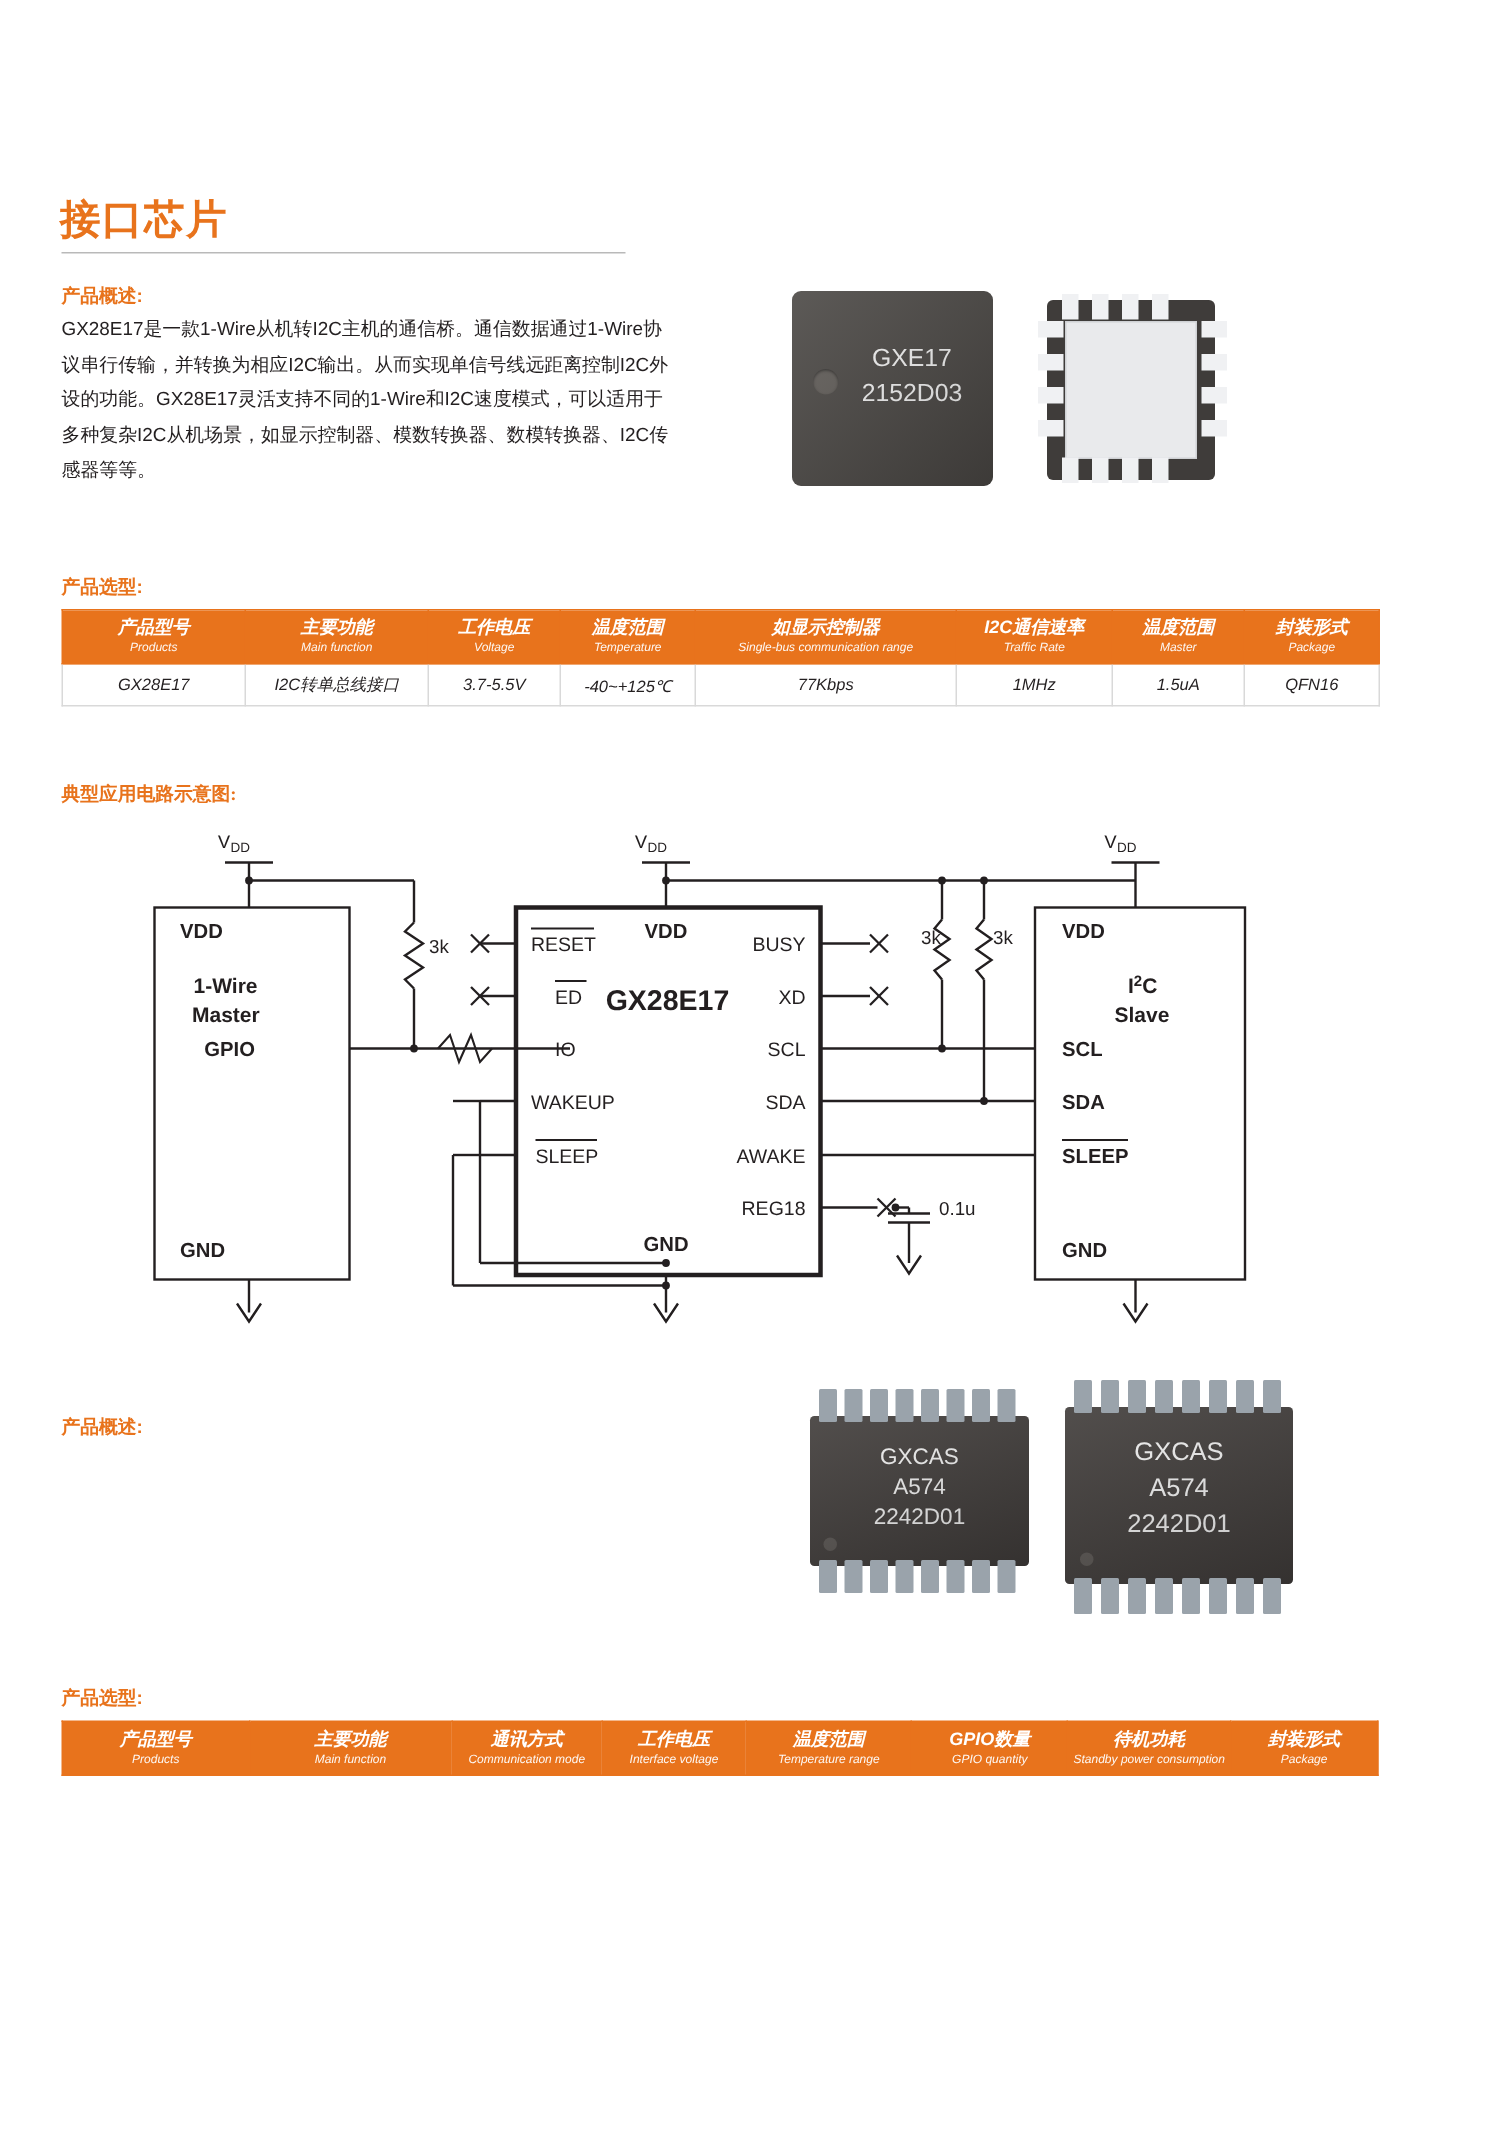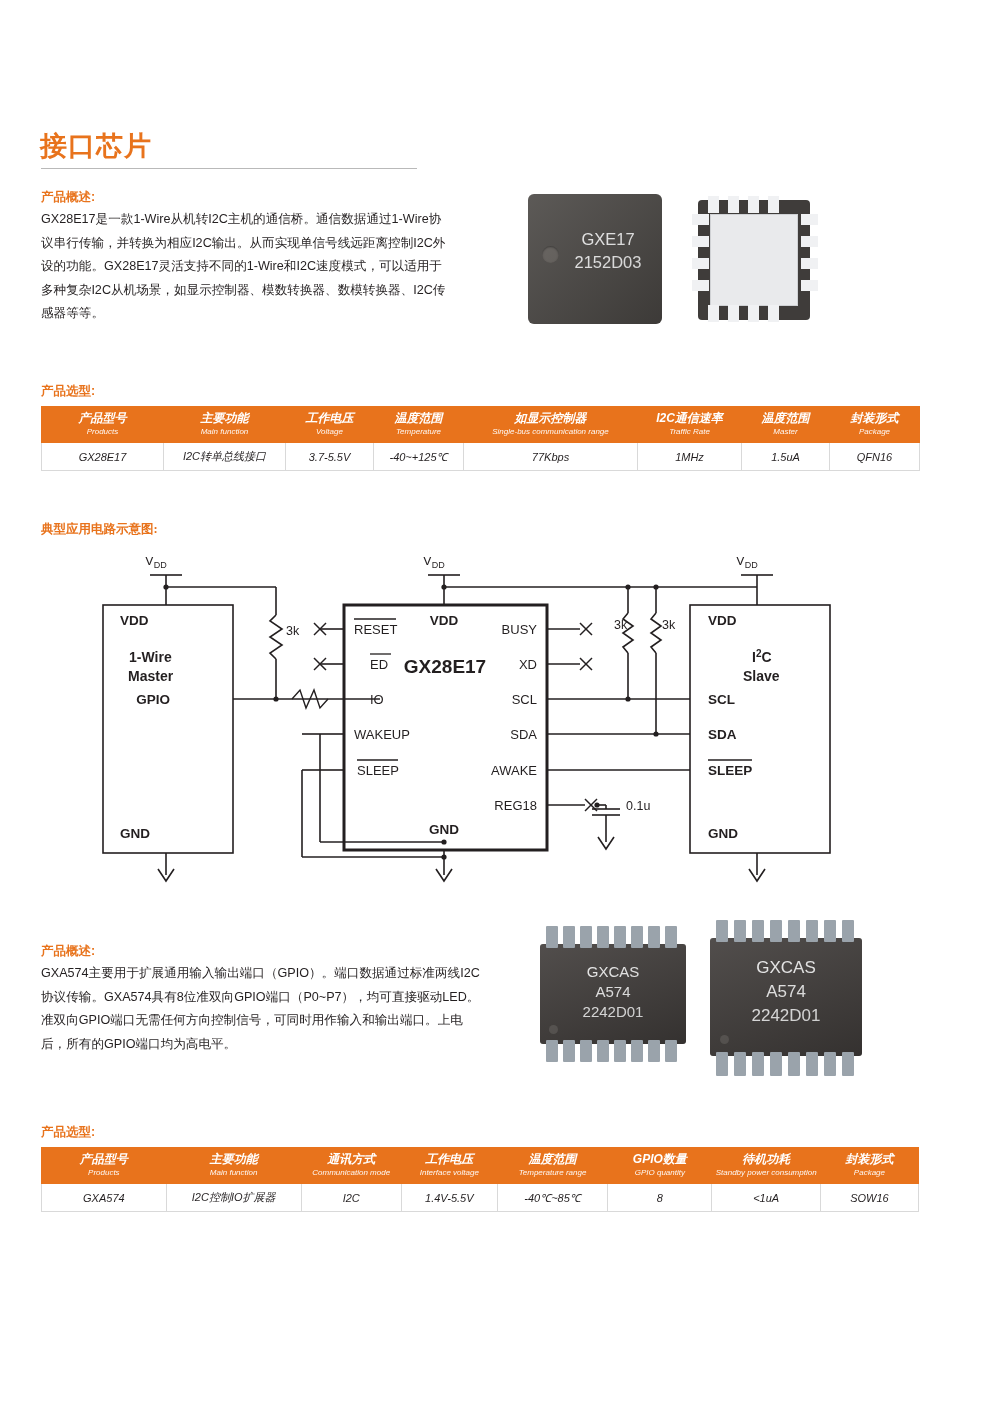--- a/index.html
+++ b/index.html
@@ -397,21 +397,20 @@
         <text x="668" y="147" font-size="13.5" font-weight="bold">SCL</text>
         <text x="668" y="182" font-size="13.5" font-weight="bold">SDA</text>
         <text x="668" y="218" font-size="13.5" font-weight="bold">SLEEP</text>
         <line x1="668" y1="203" x2="712" y2="203" stroke="#231f20" stroke-width="1.3"></line>
         <text x="668" y="281" font-size="13.5" font-weight="bold">GND</text>
       </g>
     </svg>
   </div>
 
   <div class="section-label" style="left:41px; top:943px;">产品概述:</div>
-  <div class="body-text" style="left:41px; top:962px; width:440px;">GXA574主要用于扩展通用输入输出端口（GPIO）。端口数据通过标准两线I2C协议传输。GXA574具有8位准双向GPIO端口（P0~P7），均可直接驱动LED。准双向GPIO端口无需任何方向控制信号，可同时用作输入和输出端口。上电后，所有的GPIO端口均为高电平。</div>
 
   <div class="chip-photos-2">
 
     <div class="sop" style="left:8px; top:24px; width:146px; height:100px;">
       <div class="sop-dot" style="left:9px; bottom:10px;"></div>
       <div class="sop-txt" style="top:18px; font-size:15px;">
         <div>GXCAS</div>
         <div>A574</div>
         <div>2242D01</div>
       </div>
@@ -505,26 +504,16 @@
             <span class="cn">待机功耗</span>
             <span class="en">Standby power consumption</span>
           </th>
         <th>
             <span class="cn">封装形式</span>
             <span class="en">Package</span>
           </th>
       </tr>
     </thead>
     <tbody>
-      <tr>
-        <td>GXA574</td>
-        <td>I2C控制IO扩展器</td>
-        <td>I2C</td>
-        <td>1.4V-5.5V</td>
-        <td>-40℃~85℃</td>
-        <td>8</td>
-        <td>&lt;1uA</td>
-        <td>SOW16</td>
-      </tr>
     </tbody>
   </table>
 
 </div>
 
 </body></html>

